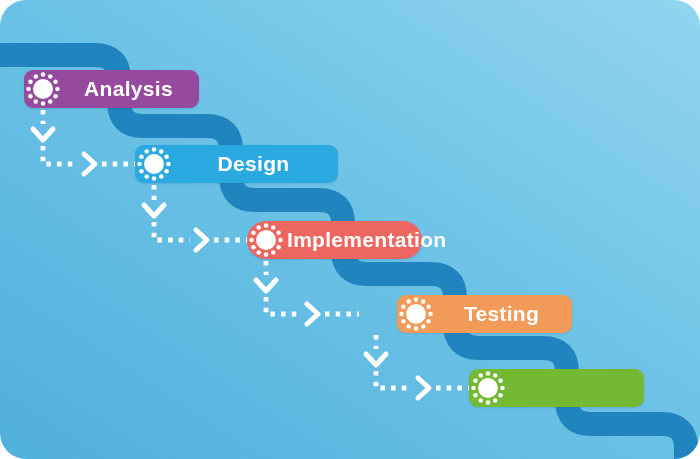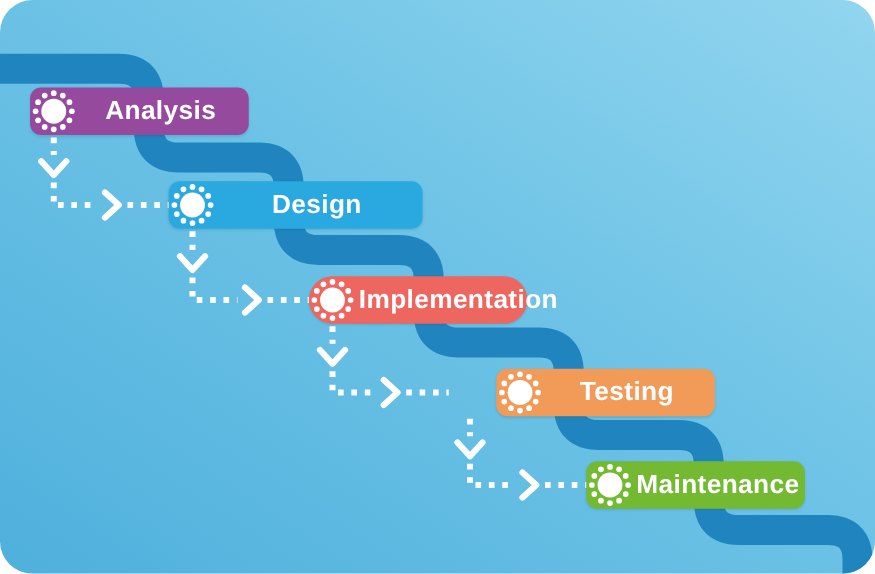--- a/index.html
+++ b/index.html
@@ -127,16 +127,15 @@
             <circle cx="0.00" cy="15.30" r="2.4" fill="#fff"></circle>
             <circle cx="-7.65" cy="13.25" r="2.4" fill="#fff"></circle>
             <circle cx="-13.25" cy="7.65" r="2.4" fill="#fff"></circle>
             <circle cx="-15.30" cy="0.00" r="2.4" fill="#fff"></circle>
             <circle cx="-13.25" cy="-7.65" r="2.4" fill="#fff"></circle>
             <circle cx="-7.65" cy="-13.25" r="2.4" fill="#fff"></circle>
             <circle cx="-0.00" cy="-15.30" r="2.4" fill="#fff"></circle>
             <circle cx="7.65" cy="-13.25" r="2.4" fill="#fff"></circle>
             <circle cx="13.25" cy="-7.65" r="2.4" fill="#fff"></circle>
           </svg></span>
-        <span class="label">Maintenance</span>
       </div>
     </div>
 </div>
 
 </body></html>

